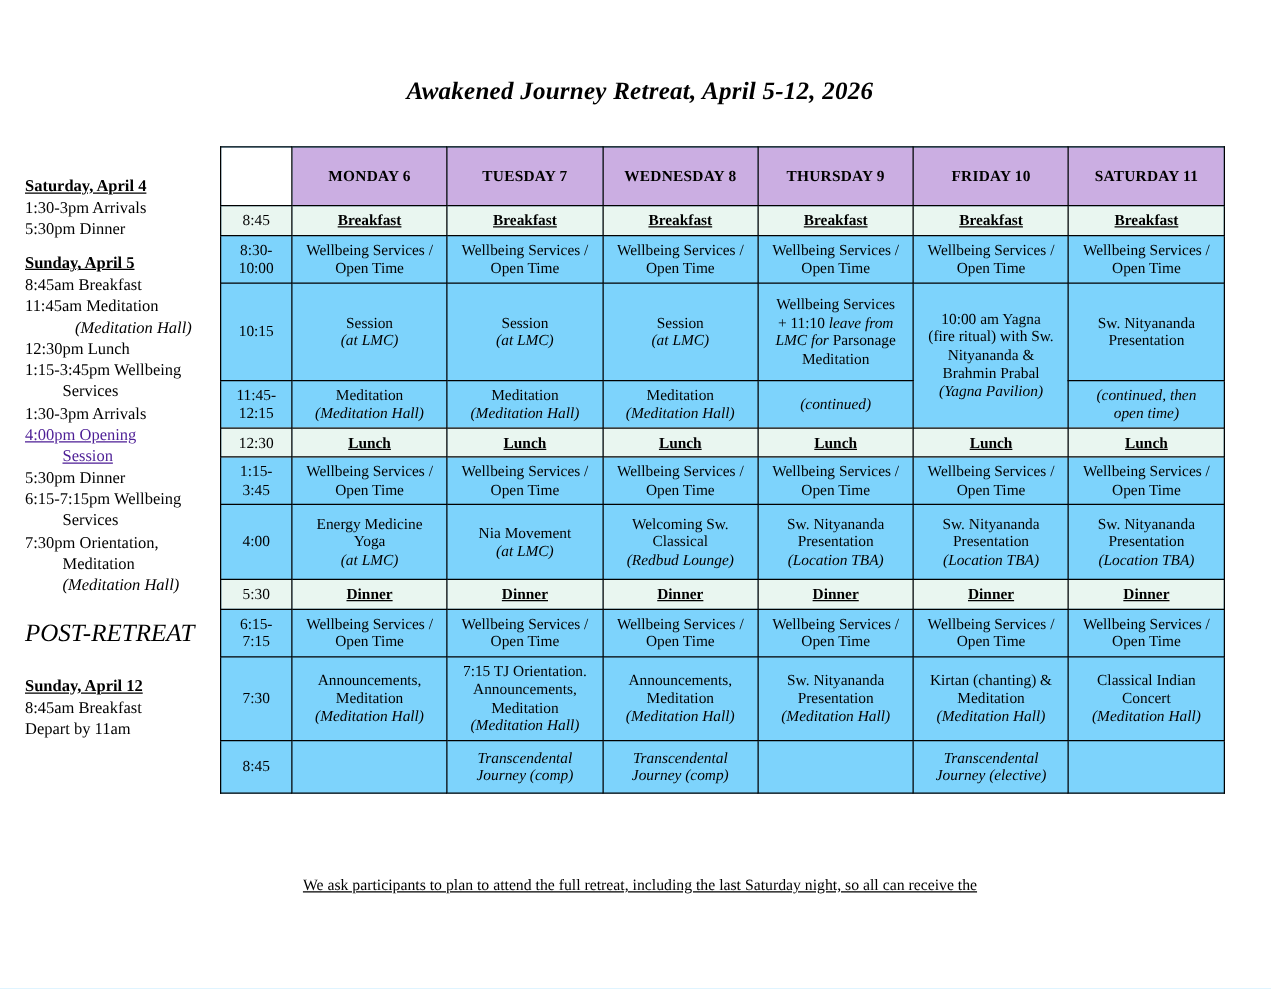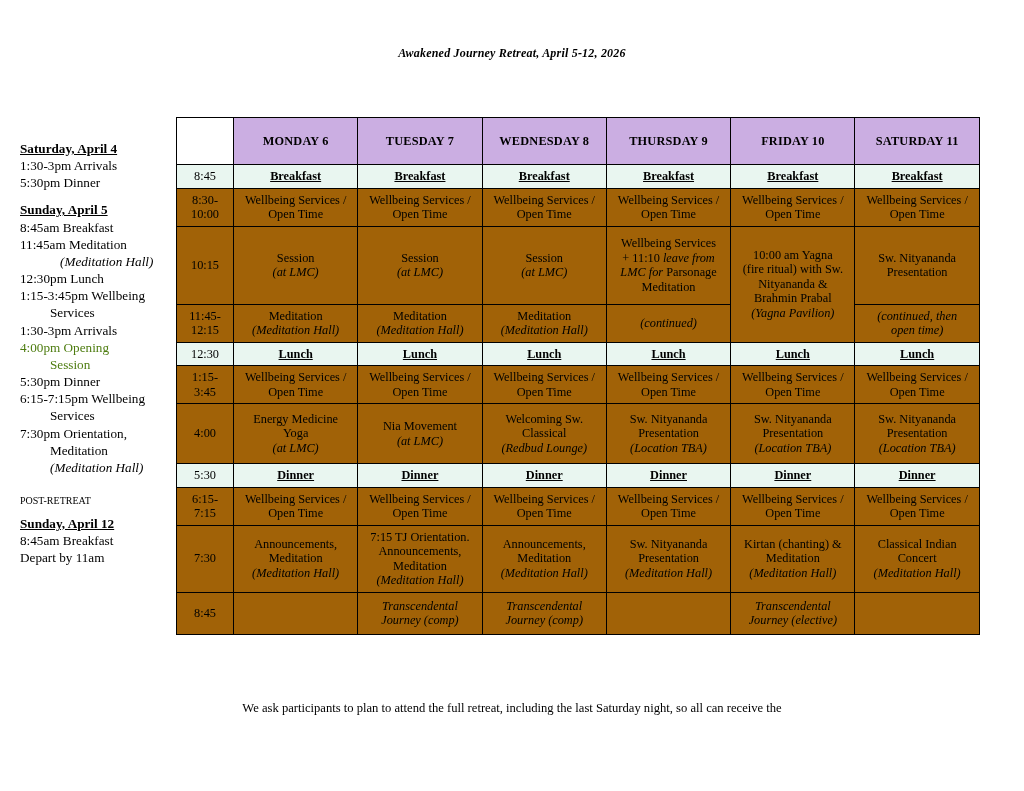--- a/index.html
+++ b/index.html
@@ -11,24 +11,24 @@
     height: 791px;
     background: #ffffff;
     font-family: "Liberation Serif", serif;
     color: #000000;
     overflow: hidden;
     position: relative;
   }
 
   #page-title {
     text-align: center;
-    font-size: 12px;
+    font-size: 20px;
     font-weight: bold;
     font-style: italic;
-    margin-top: 46px;
+    margin-top: 62px;
     letter-spacing: 0.2px;
   }
 
   #layout {
     position: absolute;
     top: 112px;
     left: 0;
     width: 1024px;
   }
 
@@ -44,25 +44,26 @@
   .side-block { margin-bottom: 10px; }
   .side-head {
     font-weight: bold;
     text-decoration: underline;
     white-space: nowrap;
   }
   .side-line { white-space: nowrap; }
   .side-ind { padding-left: 40px; }
   .side-ind2 { padding-left: 30px; }
   .ital { font-style: italic; }
-  .red { color: #4d7c0f; }
+  .red { color: #4c1d95; text-decoration: underline; }
   #post-retreat-heading {
-    font-size: 10px;
+    font-style: italic;
+    font-size: 20px;
     margin-top: 18px;
-    margin-bottom: 8px;
+    margin-bottom: 20px;
   }
   #lmc-note {
     color: #7a2fd0;
     font-style: italic;
     font-weight: bold;
     margin-top: 30px;
     line-height: 1.32;
     font-size: 13px;
   }
   #arrive-note {
@@ -76,21 +77,21 @@
   
   #schedule-wrap {
     position: absolute;
     left: 176px;
     top: 5px;
   }
   table#schedule {
     border-collapse: collapse;
     table-layout: fixed;
     width: 803px;
-    background: #a16207;
+    background: #7dd3fc;
   }
   table#schedule td, table#schedule th {
     border: 1.1px solid #000;
     vertical-align: middle;
     text-align: center;
     font-size: 12.3px;
     line-height: 1.18;
     padding: 4px 3px;
   }
   col.c-time { width: 57px; }
@@ -128,20 +129,21 @@
 
   
   #footer-note {
     position: absolute;
     top: 700px;
     left: 0;
     width: 1024px;
     text-align: center;
     font-size: 12.6px;
     line-height: 1.35;
+    text-decoration: underline;
   }
   #footer-note span { display: block; }
 </style>
 </head>
 <body>
 
 <div id="page-title">Awakened Journey Retreat, April 5-12, 2026</div>
 
 <div id="layout">
 

